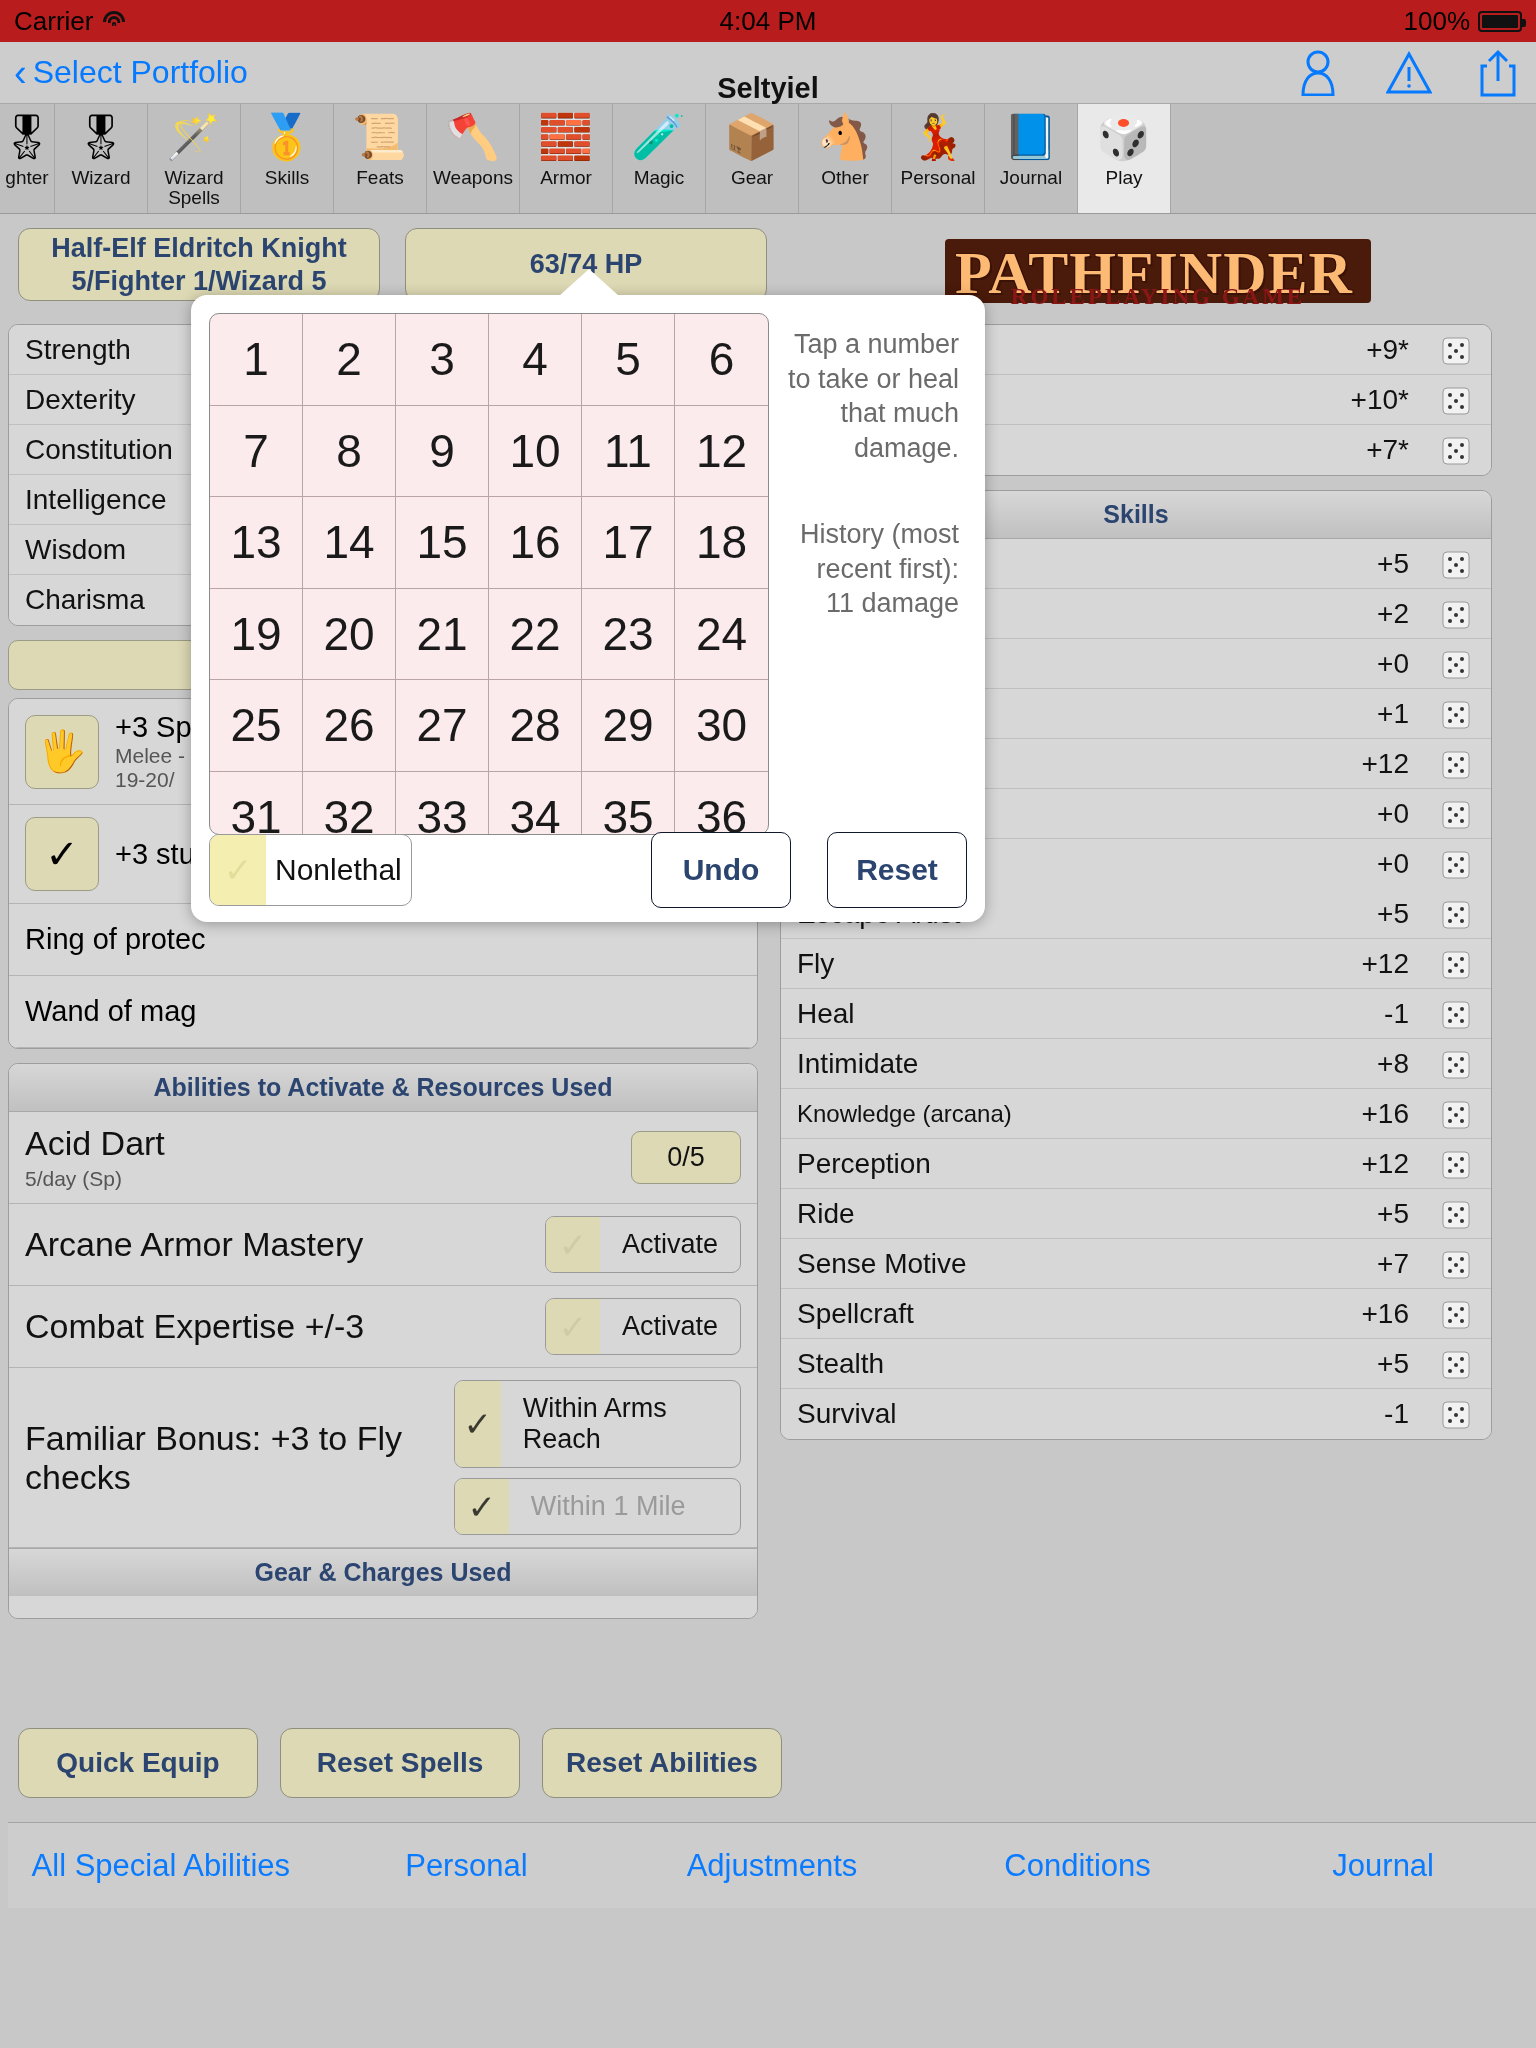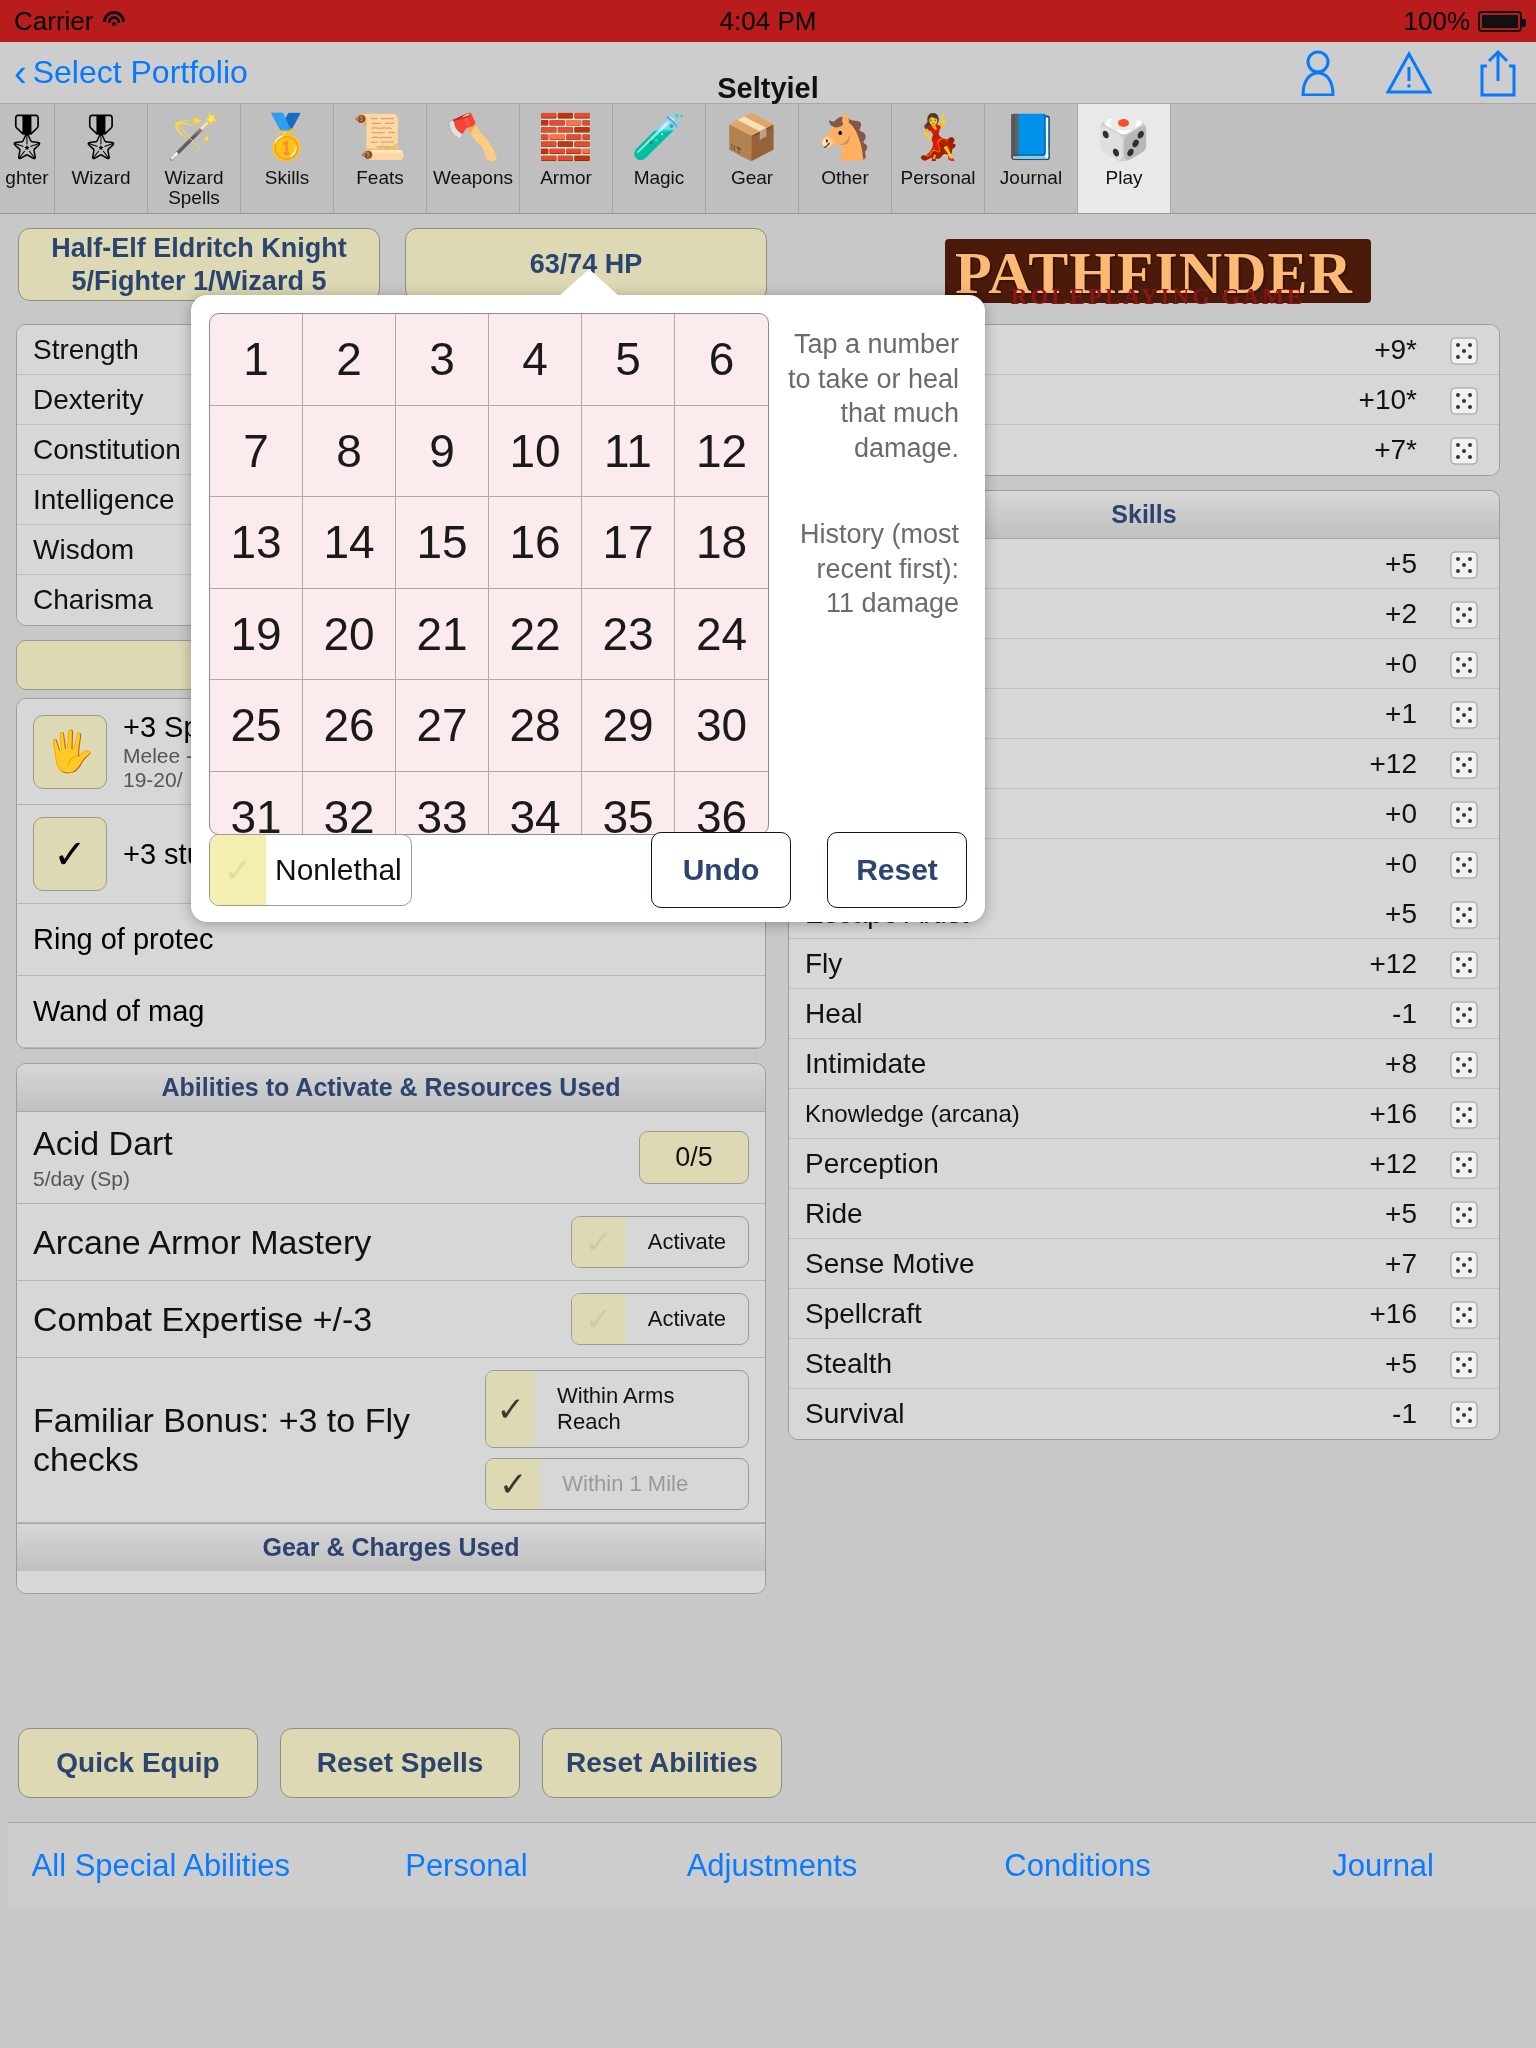--- a/index.html
+++ b/index.html
@@ -72,21 +72,21 @@
     color:#fdba74; letter-spacing:1px; text-shadow:2px 2px 0 #3a1206, -1px -1px 0 #3a1206,1px -1px 0 #3a1206,-1px 1px 0 #3a1206;
     background:#4a1a0a; padding:4px 18px 0 10px; border-radius:4px; line-height:1;
   }
   .logo .pf2{
     position:absolute; bottom:4px; left:50%; transform:translateX(-50%);
     font-family:"Liberation Serif", serif; font-weight:700; font-size:23px; color:#8a1616; letter-spacing:3px;
     white-space:nowrap;
   }
 
   
-  .cols{ display:flex; padding:10px 18px 0 16px; gap:22px; }
+  .cols{ display:flex; padding:10px 18px 0 8px; gap:22px; }
   .colL{ width:750px; }
   .colR{ width:712px; }
 
   .card{ border:1px solid #9d9d9d; border-radius:10px; overflow:hidden; background:#d5d5d5;}
   .card-hdr{
     background:linear-gradient(#d7d7d7,#c0c0c0); color:#2b4570; font-weight:700;
     font-size:25px; text-align:center; padding:9px 0; border-bottom:1px solid #a8a8a8;
   }
   .row{
     display:flex; align-items:center; justify-content:space-between;
@@ -109,21 +109,21 @@
   .chip{
     background:#ddd9b4; border:1px solid #9b9b86; border-radius:9px;
     font-size:27px; color:#111; padding:10px 30px; min-width:110px; text-align:center;
   }
   .actbtn{
     display:flex; align-items:stretch; border:1px solid #9a9a9a; border-radius:9px; overflow:hidden; background:#d7d7d7;
   }
   .actbtn .tick{ width:54px; background:#ddd9b4; display:flex;align-items:center;justify-content:center;
     font-size:34px; color:#cfcba8; }
   .actbtn .tick.on{ color:#3a3a30; }
-  .actbtn .lbl{ padding:12px 22px; font-size:22px; color:#111; display:flex; align-items:center;}
+  .actbtn .lbl{ padding:12px 22px; font-size:27px; color:#111; display:flex; align-items:center;}
   .actbtn .lbl.dim{ color:#9a9a9a; }
 
   .btnsrow{ display:flex; gap:22px; padding:16px 18px 0 18px; }
   .bigbtn{
     flex:1; background:#ddd9b4; border:1px solid #8f8f7f; border-radius:12px;
     color:#2b4570; font-weight:700; font-size:28px; text-align:center; padding:18px 0;
   }
 
   
   .tabbar{

